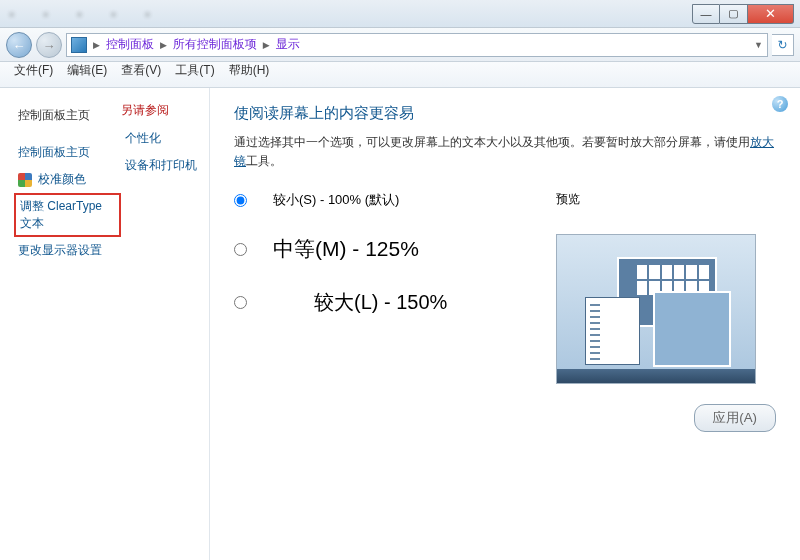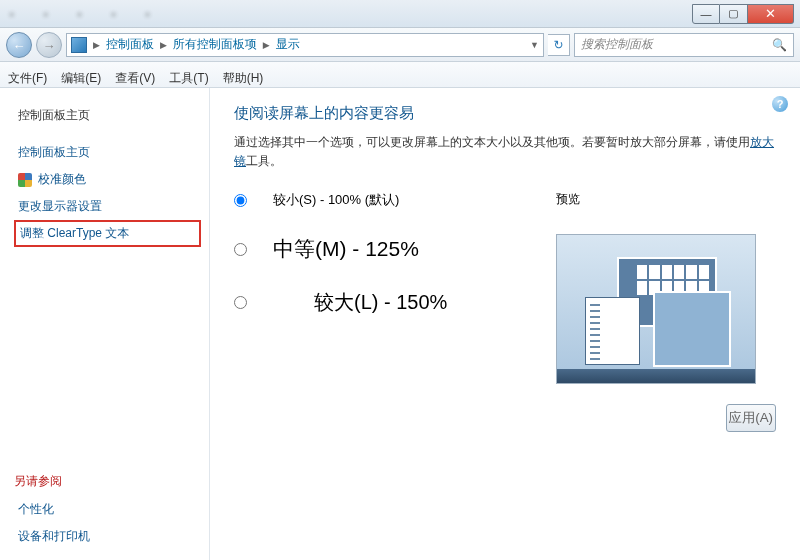--- a/index.html
+++ b/index.html
@@ -14,35 +14,35 @@
 .winbtn.min { border-radius: 0 0 0 3px; }
 .winbtn.max { border-left: none; }
 .winbtn.close { width: 46px; background: linear-gradient(#e67a6e, #d94b3a); color: #fff; border-left: none; border-radius: 0 0 3px 0; font-size: 13px; }
 
 
 .navbar { height: 34px; background: linear-gradient(#f7fafc, #e8eef4); border-bottom: 1px solid #c8d2db; display: flex; align-items: center; padding: 0 6px; gap: 4px; }
 .navbtn { width: 26px; height: 26px; border-radius: 50%; background: radial-gradient(circle at 30% 30%, #cfe3f5, #7aa8d1); border: 1px solid #6b8fb0; display: flex; align-items: center; justify-content: center; color: #fff; font-size: 13px; cursor: pointer; }
 .navbtn.fwd { background: radial-gradient(circle at 30% 30%, #e6edf3, #b9c7d3); border-color: #9fb0c0; color: #888; }
 .addressbar { flex: 1; height: 24px; background: #fff; border: 1px solid #a5b5c4; display: flex; align-items: center; padding: 0 4px; gap: 6px; }
 .addr-icon { width: 16px; height: 16px; background: linear-gradient(135deg, #6fb0e0, #2a7ab8); border: 1px solid #2a6a9e; }
-.crumb { color: #0369a1; cursor: pointer; }
+.crumb { color: #6d28d9; cursor: pointer; }
 .chev { color: #666; font-size: 9px; }
 .addr-right { margin-left: auto; display: flex; align-items: center; gap: 4px; }
 .addr-drop { color: #666; font-size: 9px; }
 .refresh { width: 22px; height: 22px; border: 1px solid #a5b5c4; border-left: none; background: #fff; display: flex; align-items: center; justify-content: center; color: #2a7ab8; cursor: pointer; }
 .searchbox { width: 220px; height: 24px; background: #fff; border: 1px solid #a5b5c4; display: flex; align-items: center; padding: 0 6px; color: #888; font-style: italic; gap: 6px; }
 .searchbox .mag { margin-left: auto; color: #666; font-style: normal; }
 
 
-.menubar { height: 26px; background: linear-gradient(#f9fbfd, #eef3f8); border-bottom: 1px solid #d0d9e1; display: flex; align-items: flex-end; padding: 0 8px; gap: 14px; }
+.menubar { height: 26px; background: linear-gradient(#f9fbfd, #eef3f8); border-bottom: 1px solid #d0d9e1; display: flex; align-items: flex-start; padding: 0 14px; gap: 14px; }
 .menuitem { color: #333; cursor: pointer; }
 
 
 .content { display: flex; height: calc(560px - 28px - 34px - 26px); }
-.sidebar { width: 210px; background: #fff; border-right: 1px solid #e0e6ec; padding: 14px 8px 10px 14px; display: flex; flex-direction: column; position: relative; }
+.sidebar { width: 210px; background: #fff; border-right: 1px solid #e0e6ec; padding: 14px 8px 10px 14px; display: flex; flex-direction: row; position: relative; }
 .side-main { flex: 1; }
 .side-link { display: flex; align-items: center; gap: 6px; color: #11578f; padding: 5px 4px; cursor: pointer; }
 .side-link.head { color: #333; font-size: 12px; }
 .side-link .shield { width: 14px; height: 14px; background: conic-gradient(#3c7abf 0 90deg, #e8b234 90deg 180deg, #4aa84a 180deg 270deg, #d6483c 270deg 360deg); border-radius: 2px; }
 .side-link.highlight { border: 2px solid #d9342b; padding: 3px 4px; }
 .side-bottom { font-size: 12px; }
 .side-bottom .hdr { color: #b91c1c; margin-bottom: 6px; }
 
 .main { flex: 1; padding: 16px 24px 12px 24px; position: relative; }
 .help-icon { position: absolute; top: 8px; right: 12px; width: 16px; height: 16px; border-radius: 50%; background: radial-gradient(circle at 30% 30%, #bfe0f7, #4a9ed9); color: #fff; font-size: 11px; font-weight: bold; display: flex; align-items: center; justify-content: center; cursor: pointer; }
@@ -64,21 +64,21 @@
 .preview-box { width: 200px; height: 150px; border: 1px solid #9fb0c0; background: linear-gradient(#d8e6f2, #a9c5de); position: relative; overflow: hidden; }
 .pv-win1 { position: absolute; top: 22px; left: 60px; width: 100px; height: 70px; background: #5b7fa3; border: 2px solid #fff; }
 .pv-grid { position: absolute; top: 6px; left: 18px; right: 6px; height: 30px; display: grid; grid-template-columns: repeat(6, 1fr); gap: 2px; }
 .pv-grid span { background: #fff; }
 .pv-win2 { position: absolute; top: 62px; left: 28px; width: 55px; height: 68px; background: #fff; border: 1px solid #4a6a8a; }
 .pv-win2::before { content: ""; position: absolute; left: 4px; top: 6px; width: 10px; height: 56px; background: repeating-linear-gradient(#6b8aa8 0 2px, transparent 2px 6px); }
 .pv-win3 { position: absolute; top: 56px; left: 96px; width: 78px; height: 76px; background: #8fb3d3; border: 2px solid #fff; }
 .pv-taskbar { position: absolute; bottom: 0; left: 0; right: 0; height: 14px; background: linear-gradient(#4a6a8a, #2f4a66); }
 
 .apply-row { display: flex; justify-content: flex-end; margin-top: 20px; }
-.apply-btn { padding: 4px 2px; background: linear-gradient(#f7f9fb, #e1e8ef); border: 1px solid #8fa3b5; border-radius: 3px; color: #666; cursor: pointer; }
+.apply-btn { padding: 4px 18px; background: linear-gradient(#f7f9fb, #e1e8ef); border: 1px solid #8fa3b5; border-radius: 11px; color: #666; cursor: pointer; }
 </style>
 </head>
 <body>
 
 <div class="titlebar">
   <div class="blur">
     <span>▪</span>
       <span>▪</span>
       <span>▪</span>
       <span>▪</span>
@@ -100,46 +100,42 @@
     <span class="crumb">控制面板</span>
     <span class="chev">▶</span>
     <span class="crumb">所有控制面板项</span>
     <span class="chev">▶</span>
     <span class="crumb">显示</span>
     <div class="addr-right">
       <span class="addr-drop">▼</span>
     </div>
   </div>
   <div class="refresh">↻</div>
-  <div class="searchbox">
-    <span>搜索控制面板</span>
-    <span class="mag">🔍</span>
-  </div>
 </div>
 
 <div class="menubar">
   <span class="menuitem">文件(F)</span>
   <span class="menuitem">编辑(E)</span>
   <span class="menuitem">查看(V)</span>
   <span class="menuitem">工具(T)</span>
   <span class="menuitem">帮助(H)</span>
 </div>
 
 <div class="content">
   <div class="sidebar">
     <div class="side-main">
       <div class="side-link head">控制面板主页</div>
       <div style="height:10px"></div>
       <div class="side-link">控制面板主页</div>
       <div class="side-link">
         <span class="shield"></span>
         <span>校准颜色</span>
       </div>
+      <div class="side-link highlight">调整 ClearType 文本</div>
       <div class="side-link">更改显示器设置</div>
-      <div class="side-link highlight">调整 ClearType 文本</div>
     </div>
     <div class="side-bottom">
       <div class="hdr">另请参阅</div>
       <div class="side-link">个性化</div>
       <div class="side-link">设备和打印机</div>
     </div>
   </div>
 
   <div class="main">
     <div class="help-icon">?</div>

